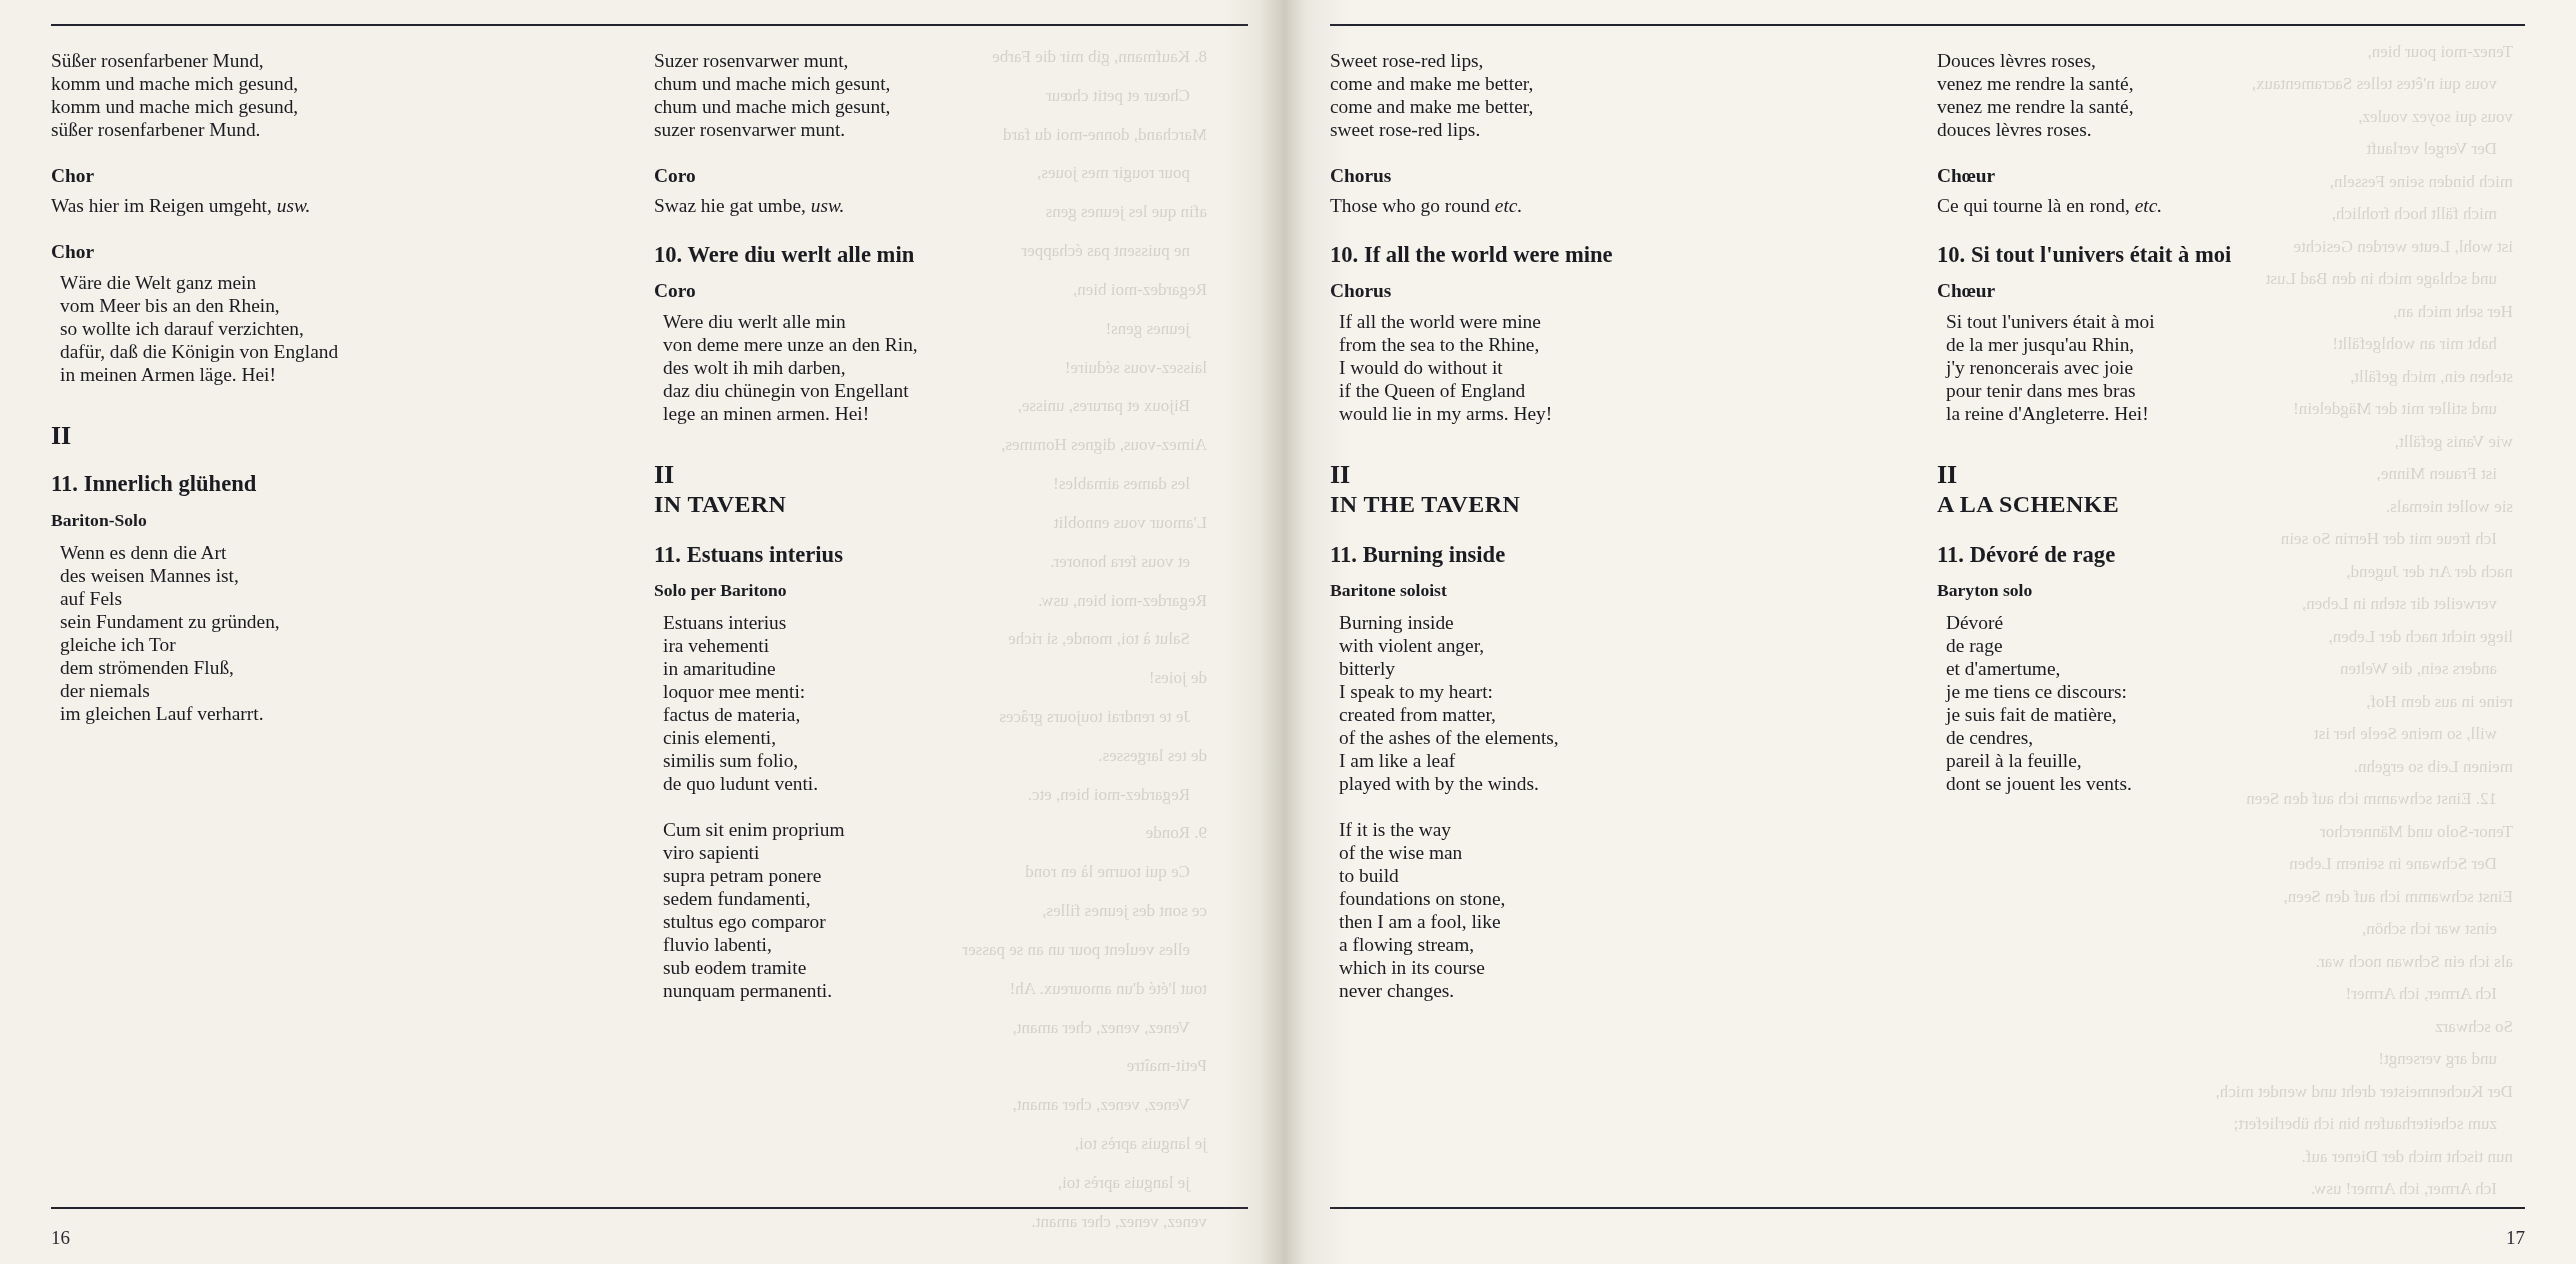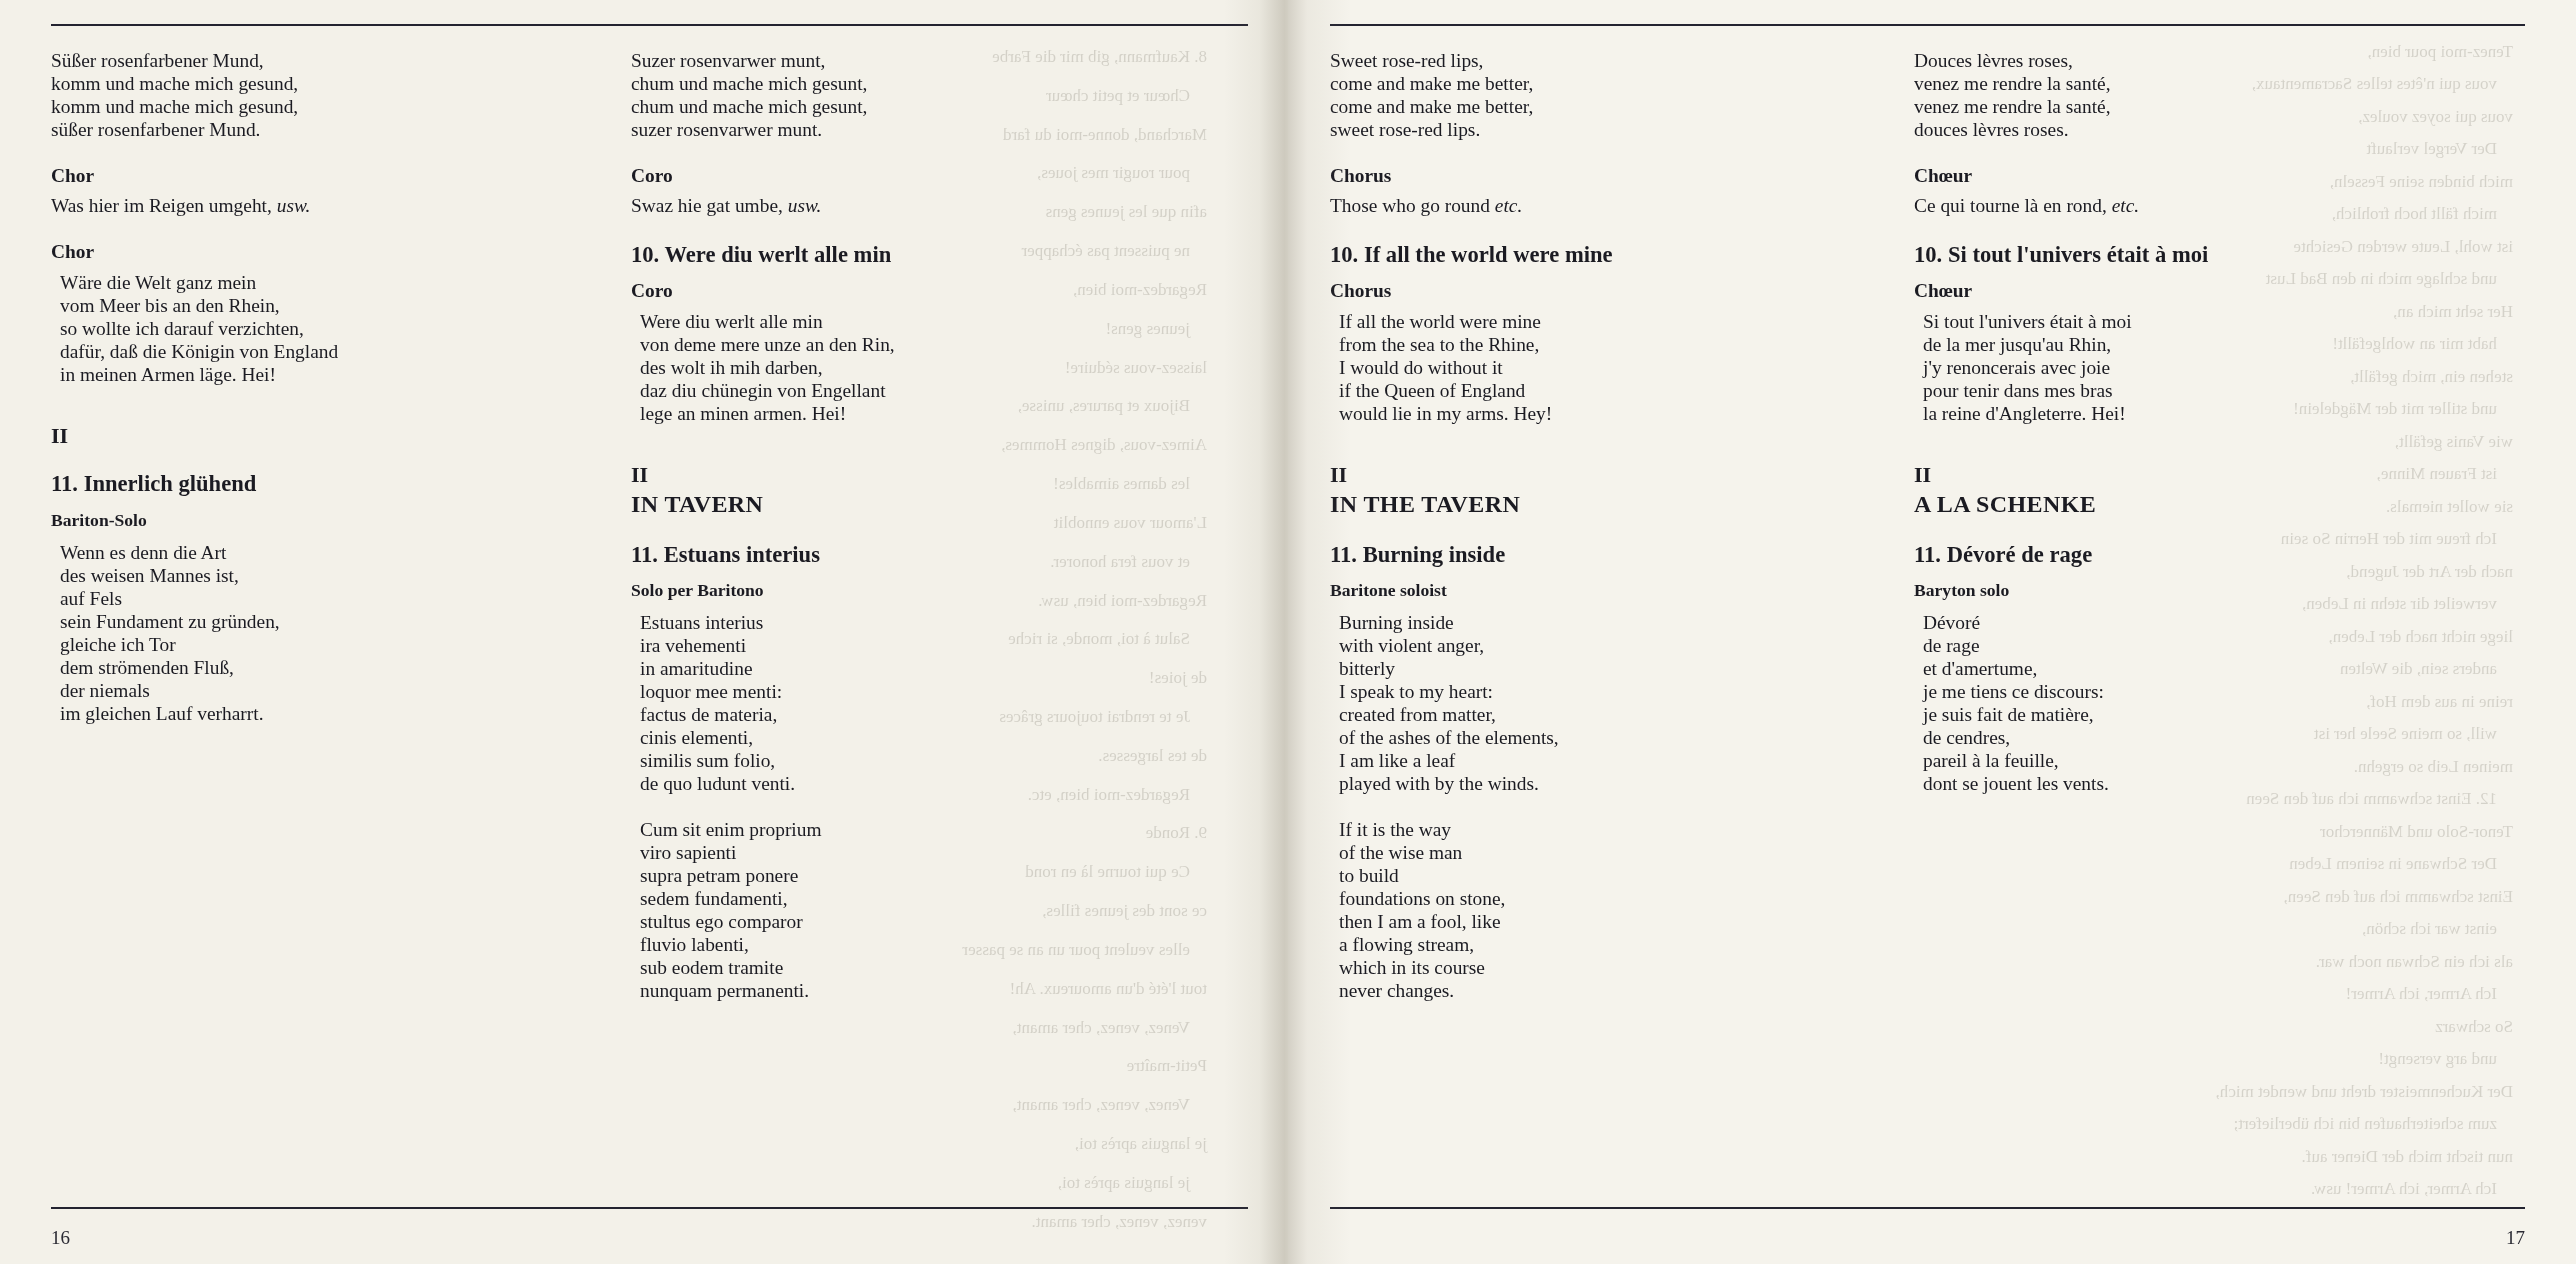--- a/index.html
+++ b/index.html
@@ -63,21 +63,21 @@
     left: 51px;
     right: 40px;
     border-top: 2.7px solid #232330;
   }
   .page-right .rule-bottom {
     left: 42px;
     right: 51px;
   }
   .cols {
     display: flex;
-    gap: 20px;
+    gap: 43px;
     margin-top: 23.5px;
   }
   .col {
     width: 560px;
     position: relative;
     z-index: 2;
   }
   .page-right .col { width: 564px; }
   .verse {
     font-size: 19.4px;
@@ -99,21 +99,21 @@
     margin: 0 0 9px 0;
   }
   .song-title {
     font-weight: bold;
     font-size: 22.6px;
     line-height: 27px;
     margin: 21.7px 0 12.6px 0;
   }
   .part-num {
     font-weight: bold;
-    font-size: 22px;
+    font-size: 26px;
     line-height: 27px;
     margin: 36px 0 1.8px 0;
   }
   .part-title {
     font-weight: bold;
     font-size: 24px;
     line-height: 29px;
     letter-spacing: 0.4px;
     margin: 0 0 18px 0;
   }

